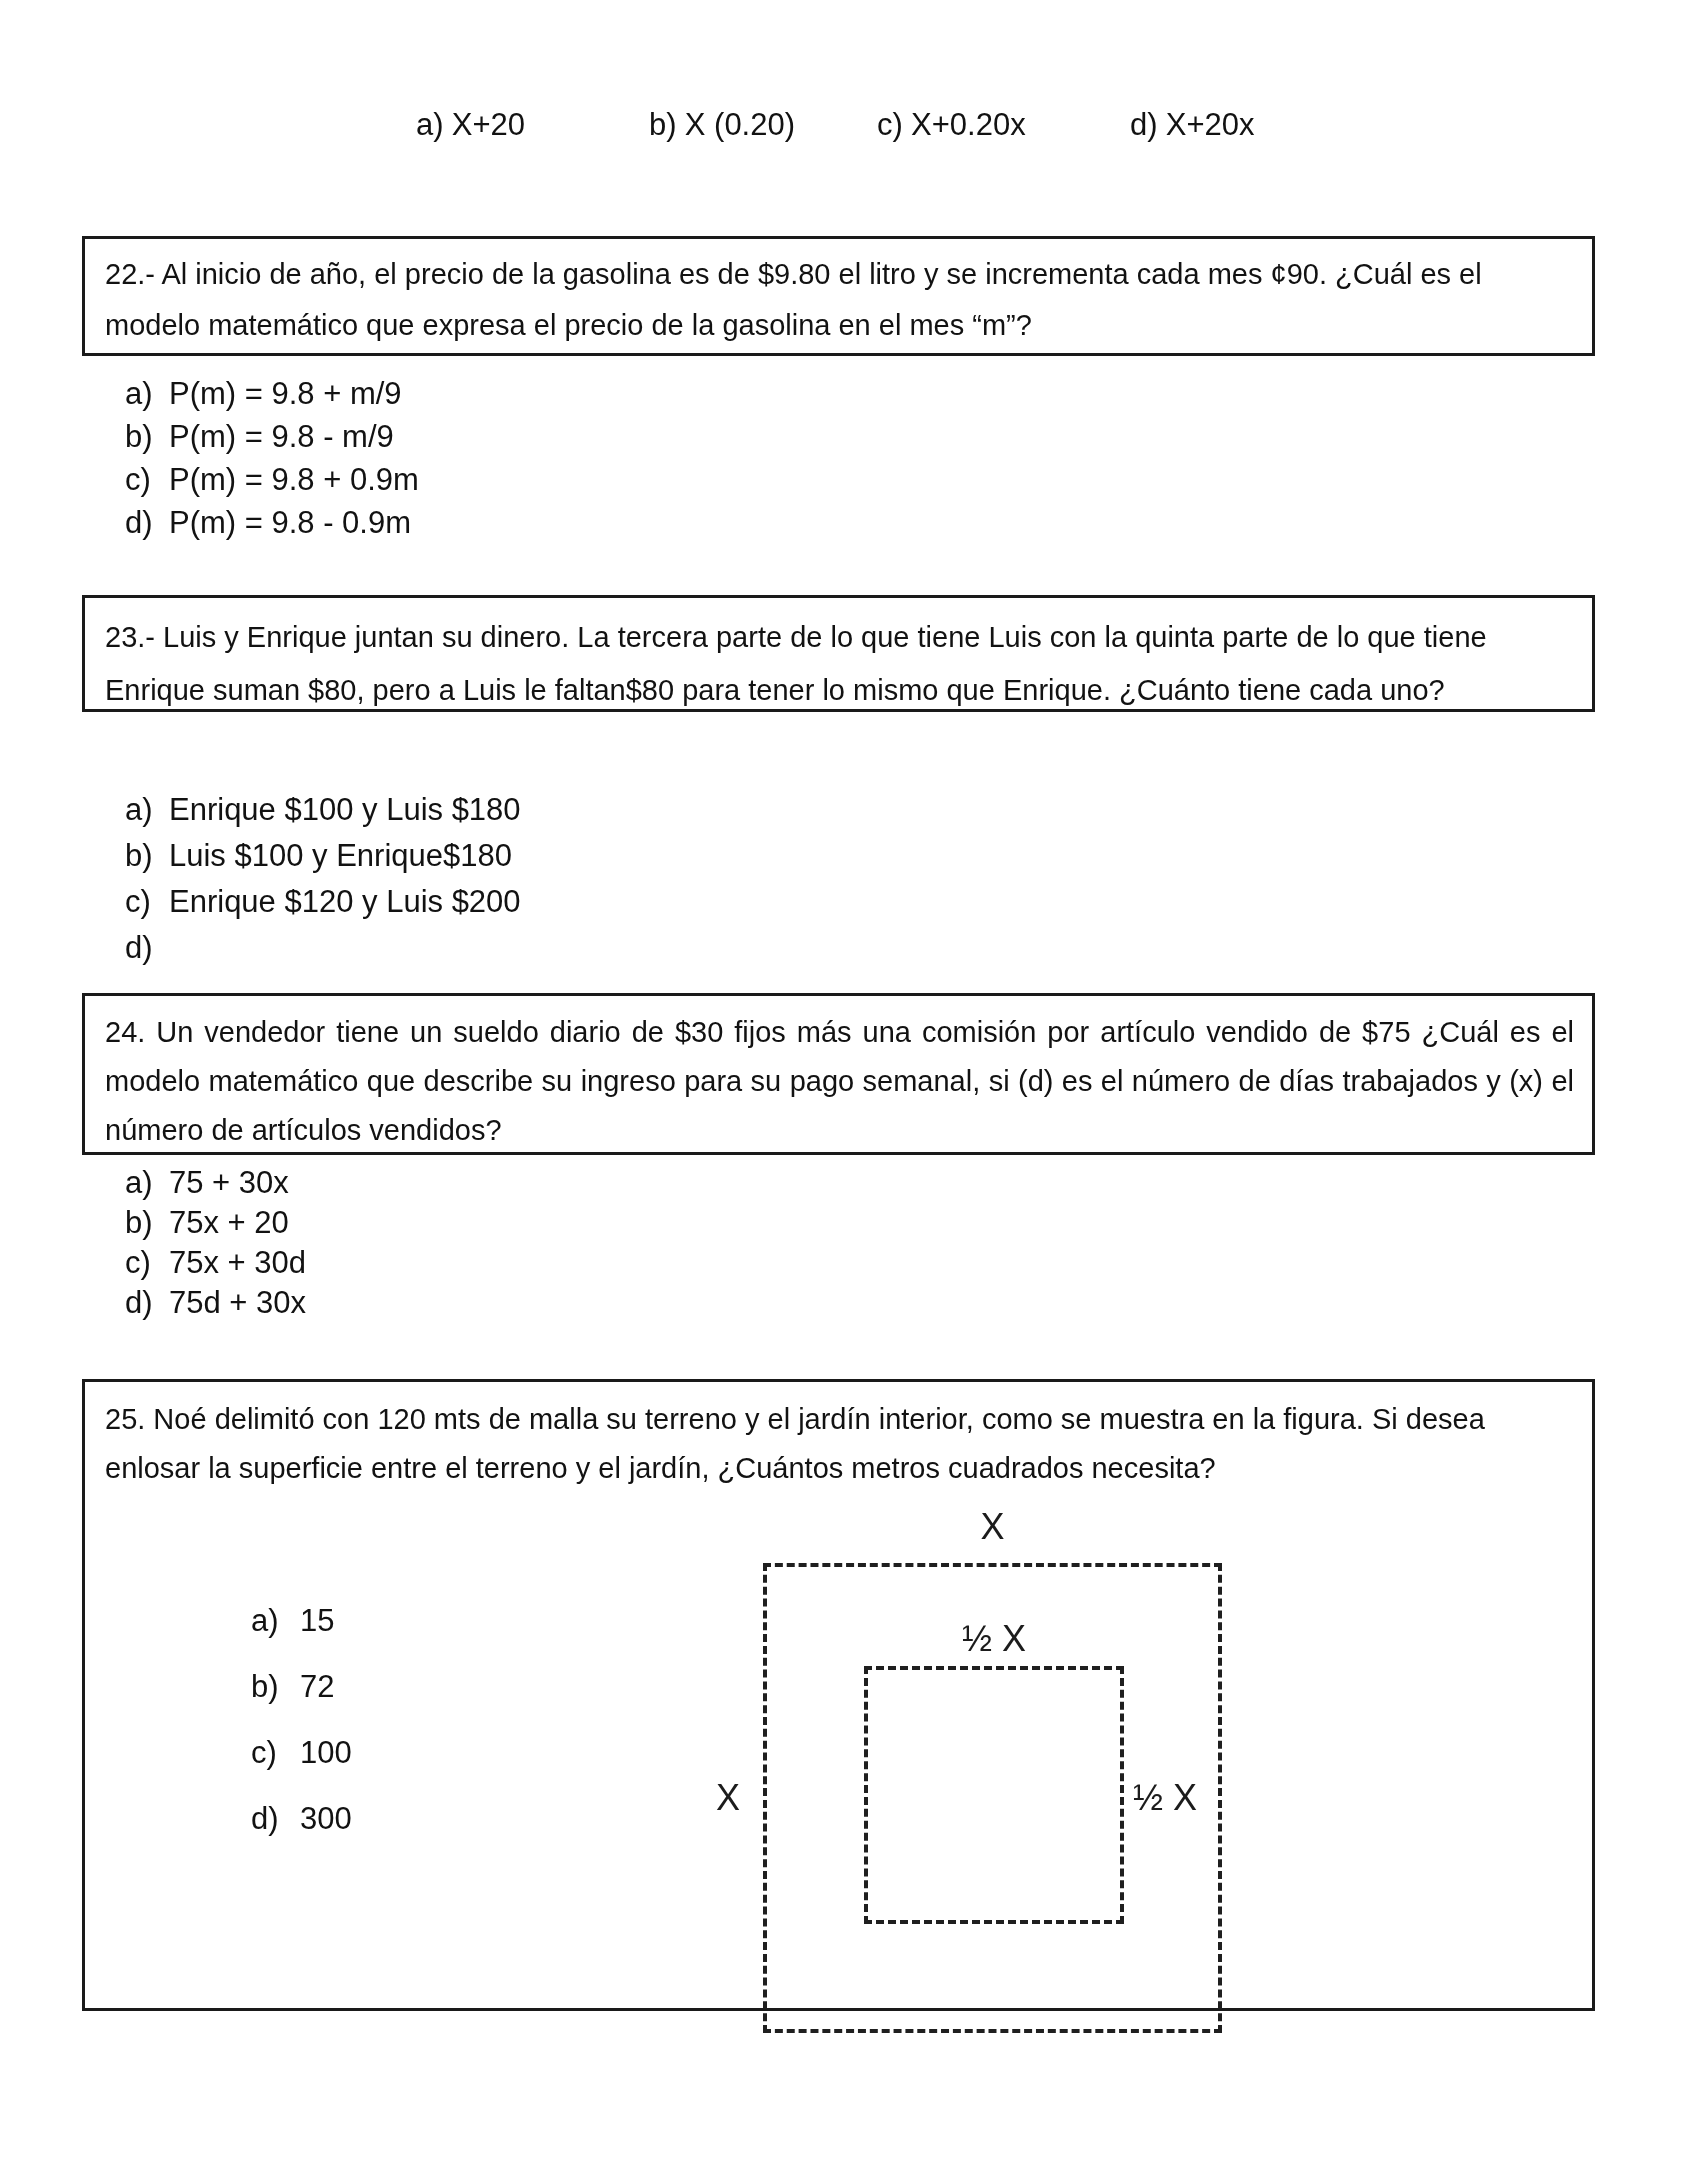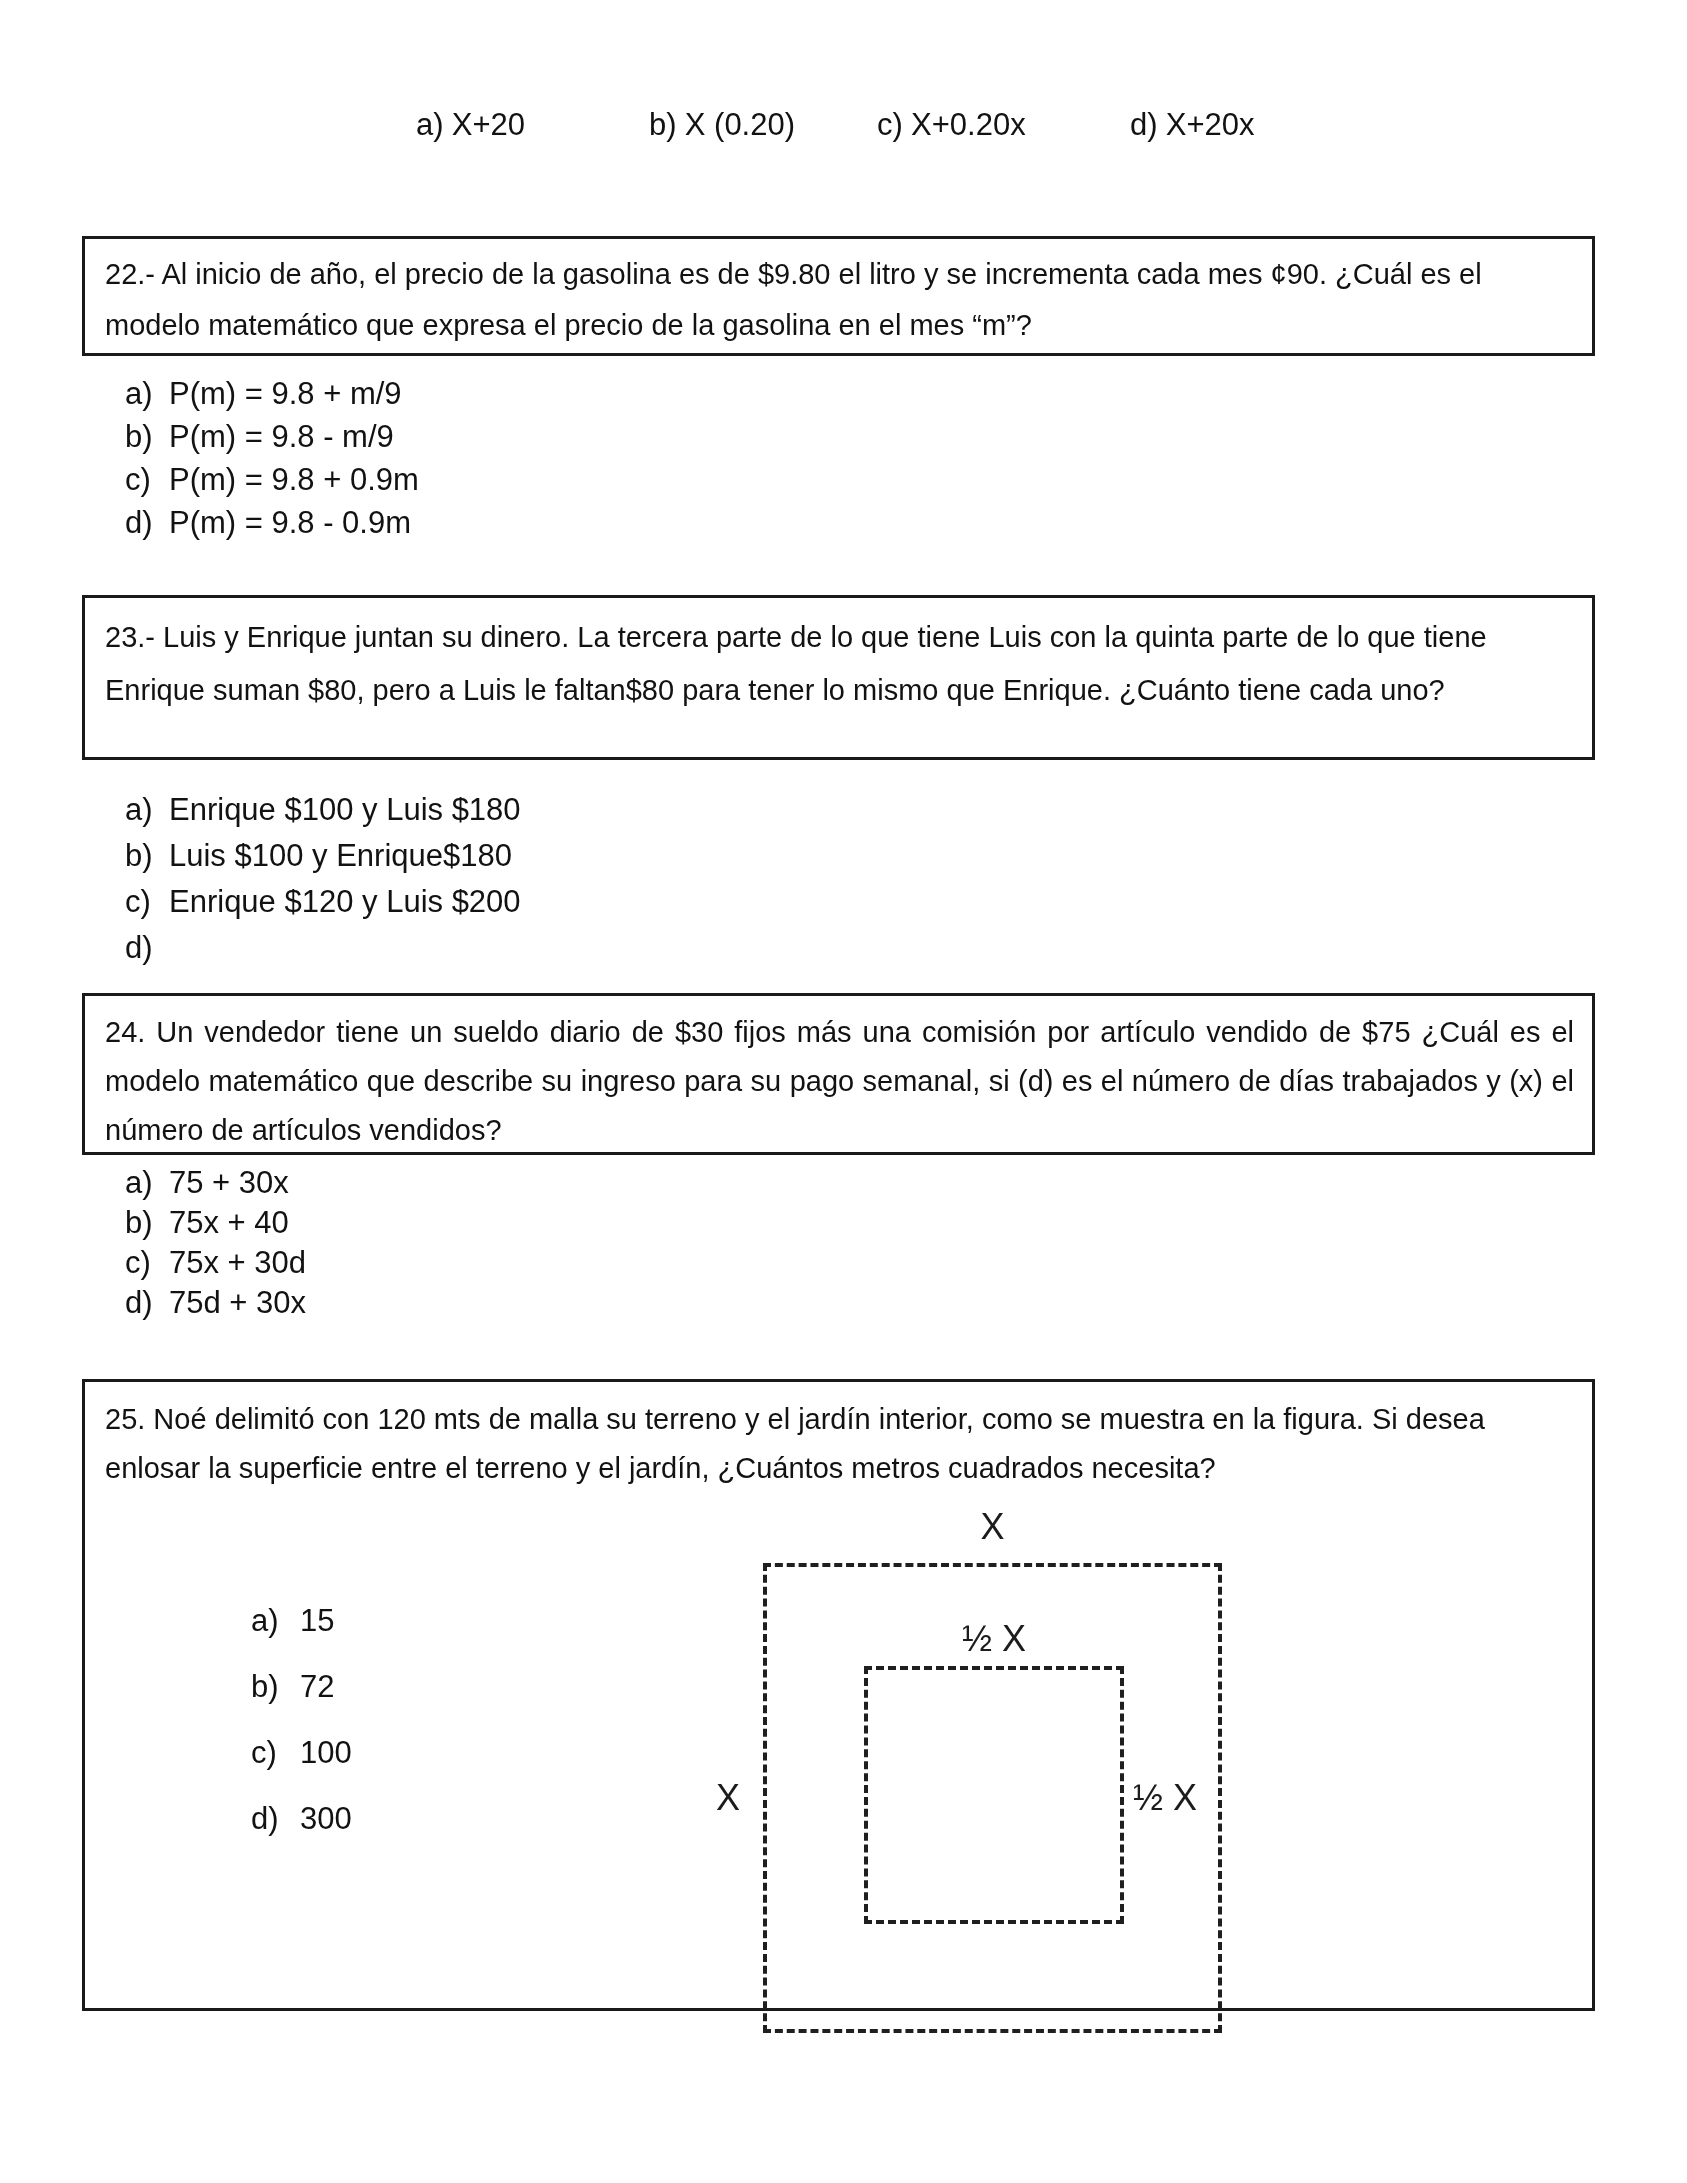--- a/index.html
+++ b/index.html
@@ -16,21 +16,21 @@
 
   
   .qbox{
     position:absolute;left:82px;width:1513px;
     border:3.3px solid #1a1a1a;box-sizing:border-box;
     padding:10px 18px 0 20px;
     font-size:29px;line-height:51px;
     background:#ffffff;
   }
   #q22-box{top:236px;height:120px;}
-  #q23-box{top:595px;height:165px;line-height:53px;padding-top:13px;}
+  #q23-box{top:595px;height:117px;line-height:53px;padding-top:13px;}
   #q24-box{top:993px;height:162px;text-align:justify;line-height:49px;padding-top:11.5px;}
   #q25-box{top:1379px;height:632px;line-height:49px;padding-top:13px;}
 
   
   .opts{position:absolute;font-size:31px;}
   .opt{display:flex;white-space:nowrap;}
   .opt .lbl{min-width:44px;}
   #q22-opts{left:125px;top:372px;line-height:43px;}
   #q23-opts{left:125px;top:787px;line-height:46px;}
   #q24-opts{left:125px;top:1163px;line-height:40px;}
@@ -103,21 +103,21 @@
 <div class="qbox" id="q24-box">
   <span>24. Un vendedor tiene un sueldo diario de $30 fijos más una comisión por artículo vendido de $75 ¿Cuál es el modelo matemático que describe su ingreso para su pago semanal, si (d) es el número de días trabajados y (x) el número de artículos vendidos?</span>
 </div>
 <div class="opts" id="q24-opts">
   <div class="opt">
       <span class="lbl">a)</span>
       <span>75 + 30x</span>
     </div>
   <div class="opt">
       <span class="lbl">b)</span>
-      <span>75x + 40</span>
+      <span>75x + 20</span>
     </div>
   <div class="opt">
       <span class="lbl">c)</span>
       <span>75x + 30d</span>
     </div>
   <div class="opt">
       <span class="lbl">d)</span>
       <span>75d + 30x</span>
     </div>
 </div>

